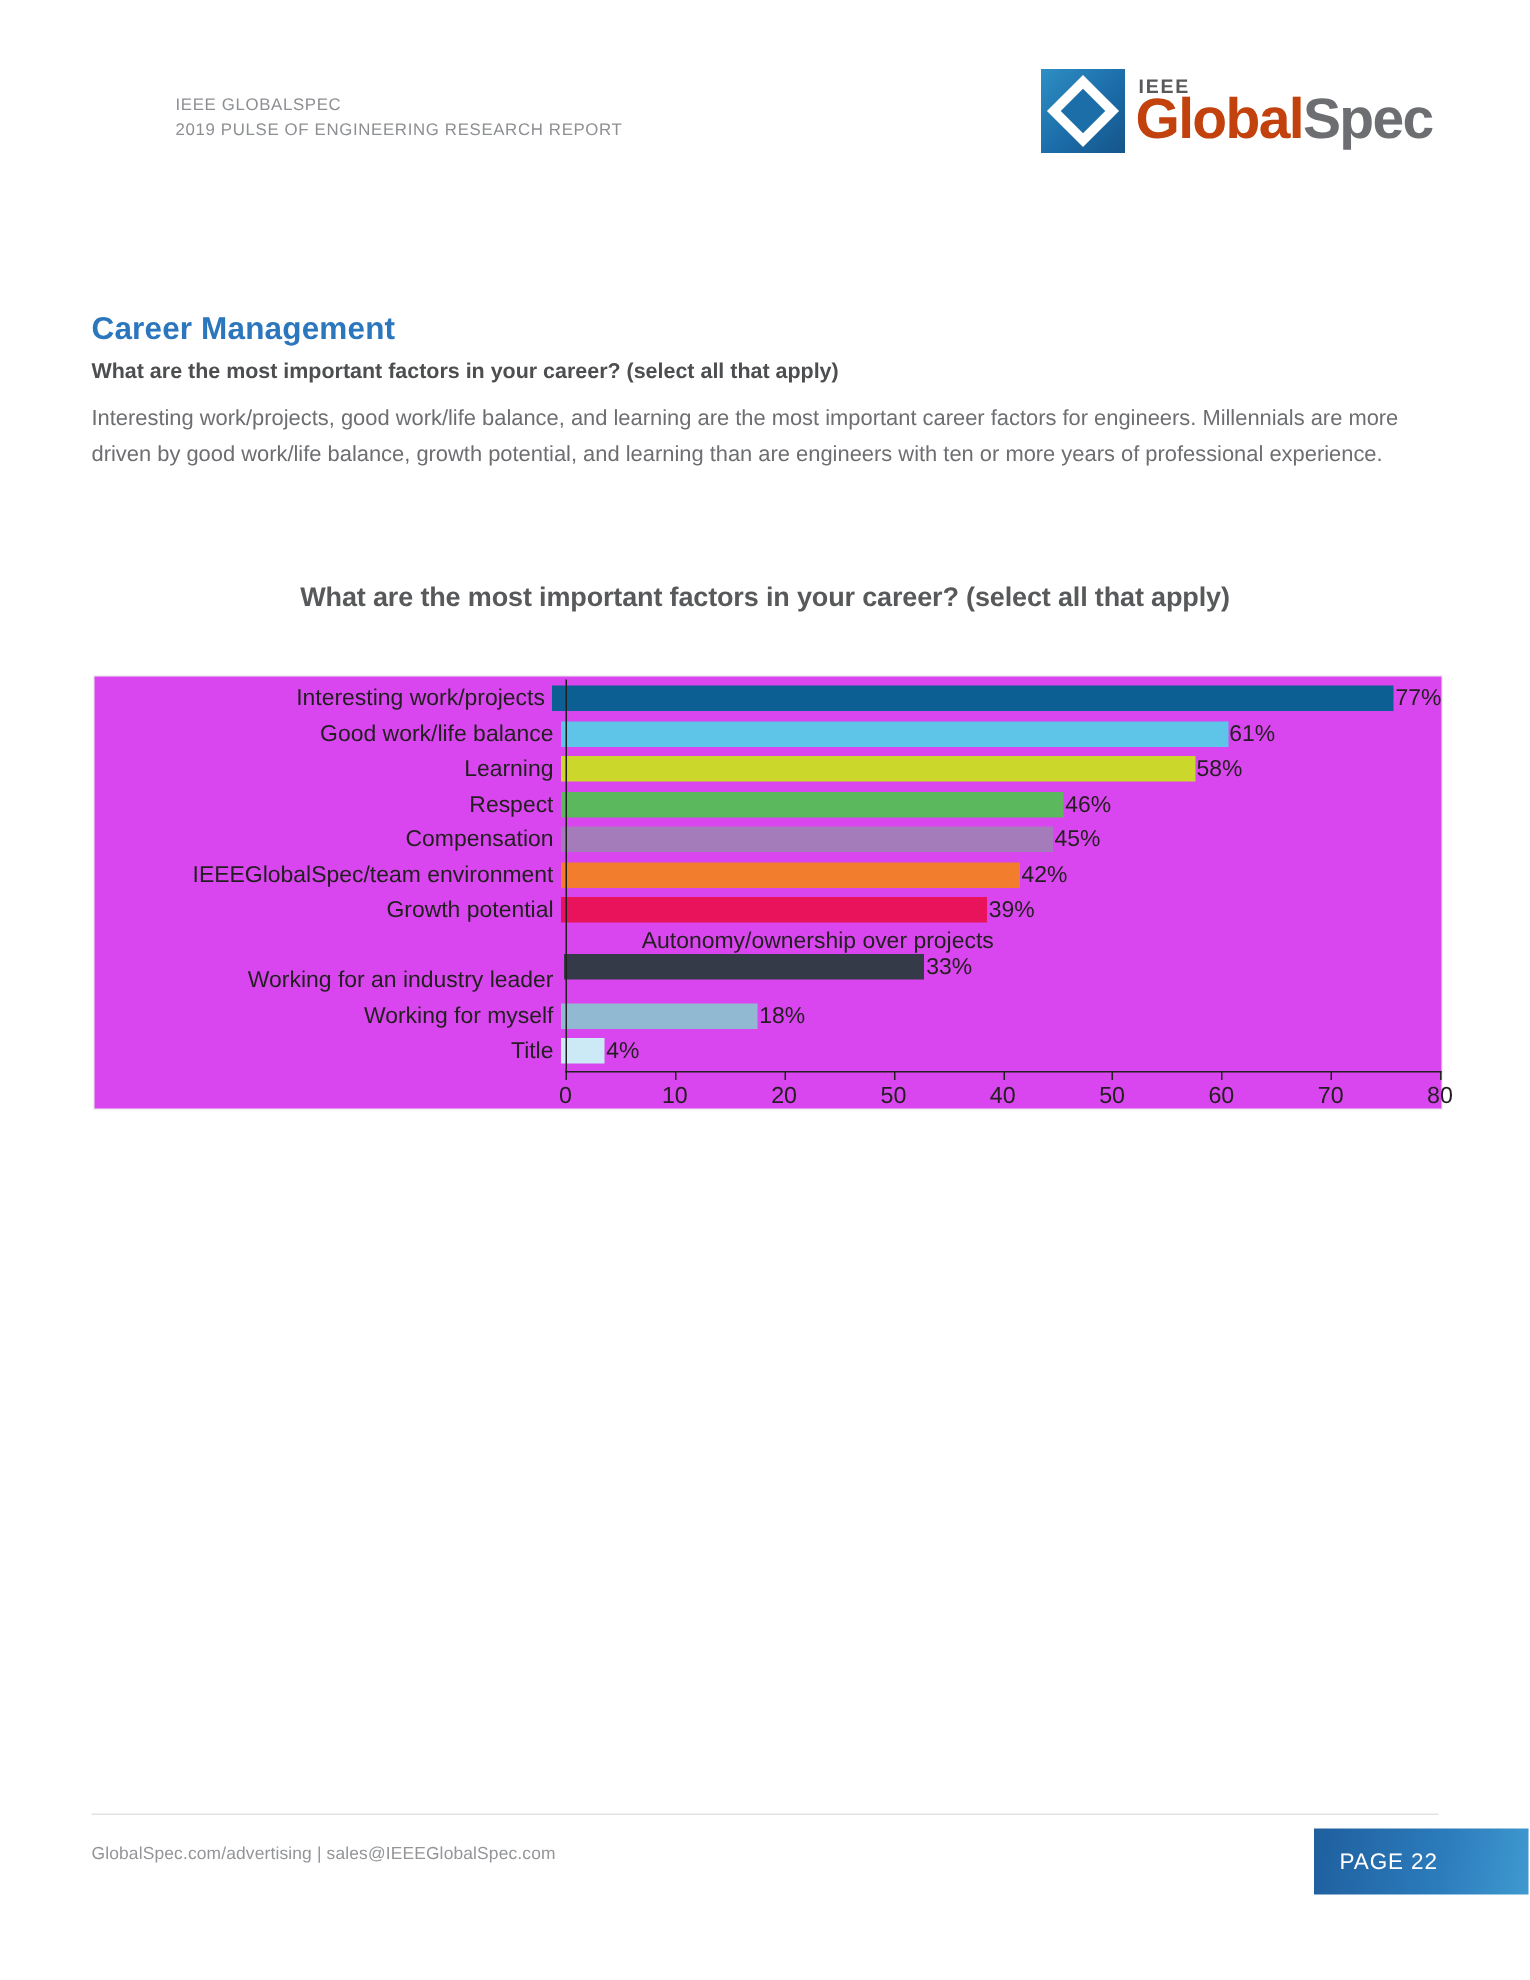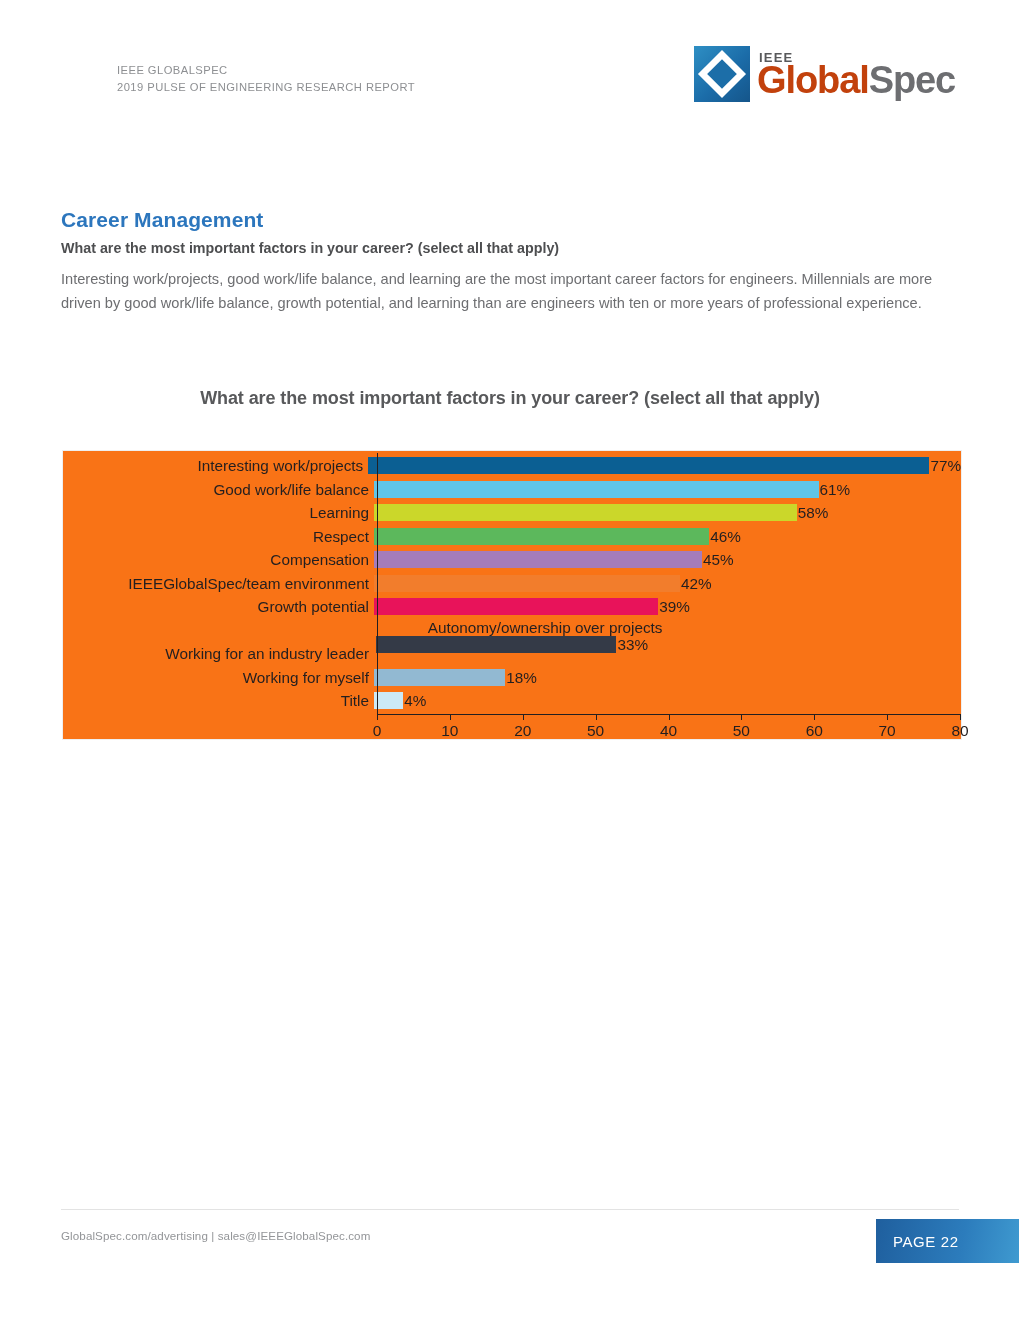--- a/index.html
+++ b/index.html
@@ -124,21 +124,21 @@
     color: #58595b;
     letter-spacing: -0.1px;
   }
   .chart-area {
     position: absolute;
     left: 62px; top: 450px;
     width: 900px;
     height: 290px;
     border: 1px solid #efefef;
     box-sizing: border-box;
-    background: #f97316;
+    background: #d946ef;
   }
   .plot {
     position: absolute;
     left: 0; top: 0;
     width: 900px;
     height: 290px;
   }
   
   .bar-row {
     position: absolute;

